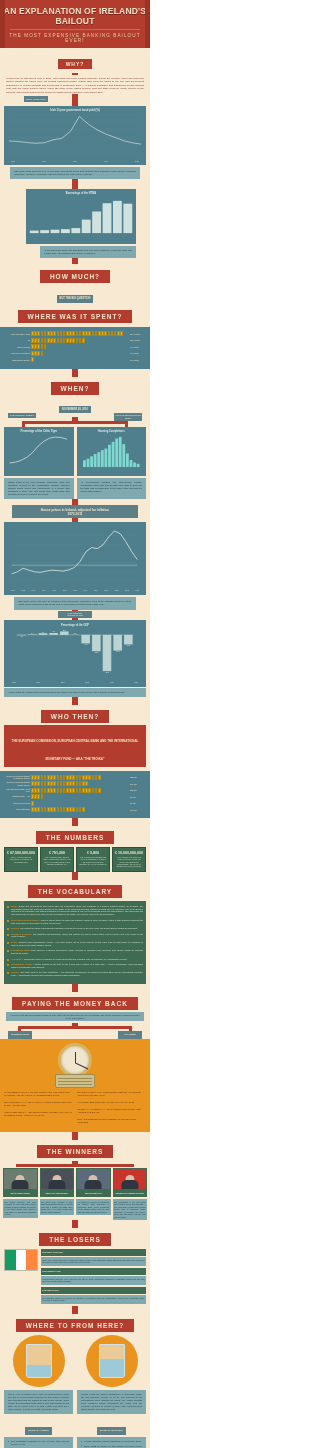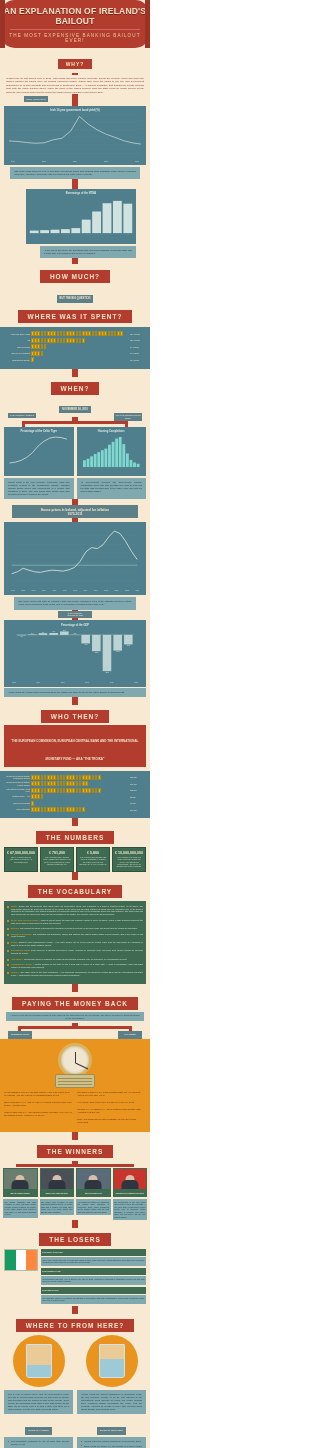--- a/index.html
+++ b/index.html
@@ -9,21 +9,21 @@
     font-family:"Liberation Sans", sans-serif;
     background:#f5e6cc;
   }
   .page { width:150px; height:1448px; position:relative; background:#f7e9d2; }
 
   .spine { position:absolute; left:72px; width:6px; background:#b23c2e; }
   .hline { position:absolute; height:3px; background:#b23c2e; }
   .vline { position:absolute; width:3px; background:#b23c2e; }
 
   
-  .header { background:#b23c2e; padding:6px 0 5px; position:relative;border-radius:15px; }
+  .header { background:#b23c2e; padding:6px 0 5px; position:relative; }
   .header .title {
     color:#f2e3c6; font-size:8.5px; font-weight:bold; text-align:center;
     letter-spacing:.2px; line-height:10px; text-transform:uppercase;
     text-shadow:0 1px 0 #7d241b;
   }
   .header .sub {
     margin-top:3px; color:#e8c9a0; font-size:4.6px; text-align:center;
     letter-spacing:1.1px; text-transform:uppercase;
   }
   .header .rule { height:1px; background:#c76a5b; margin:3px 10px 2px; }

